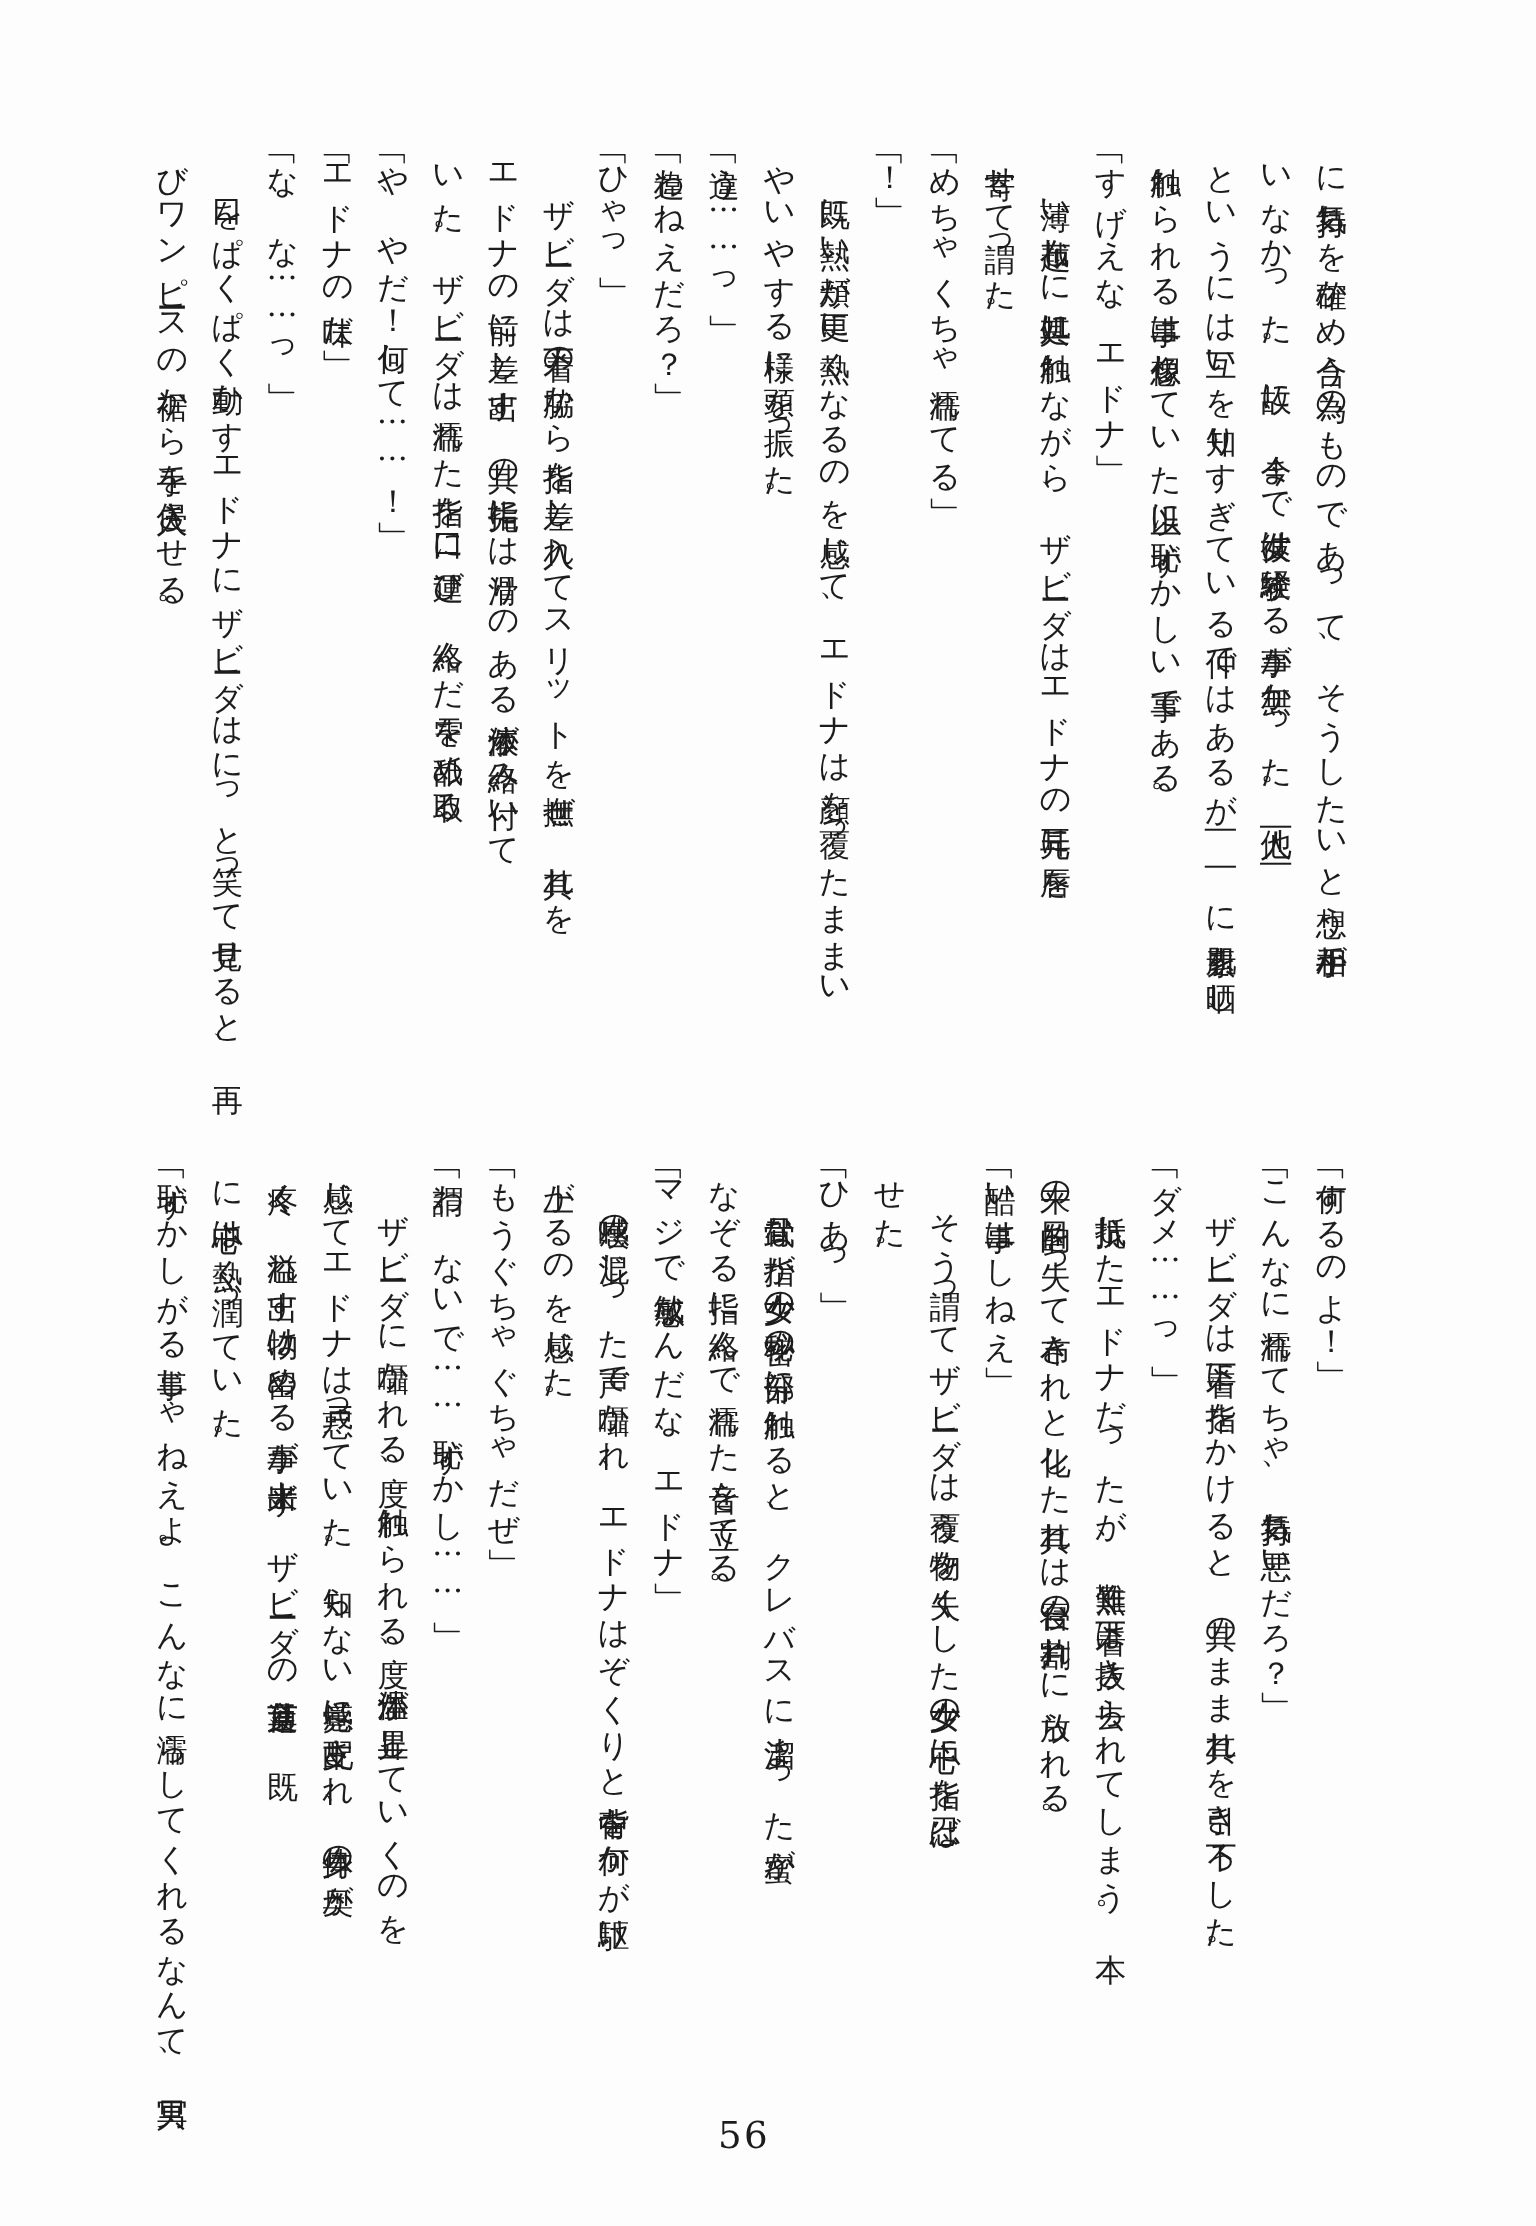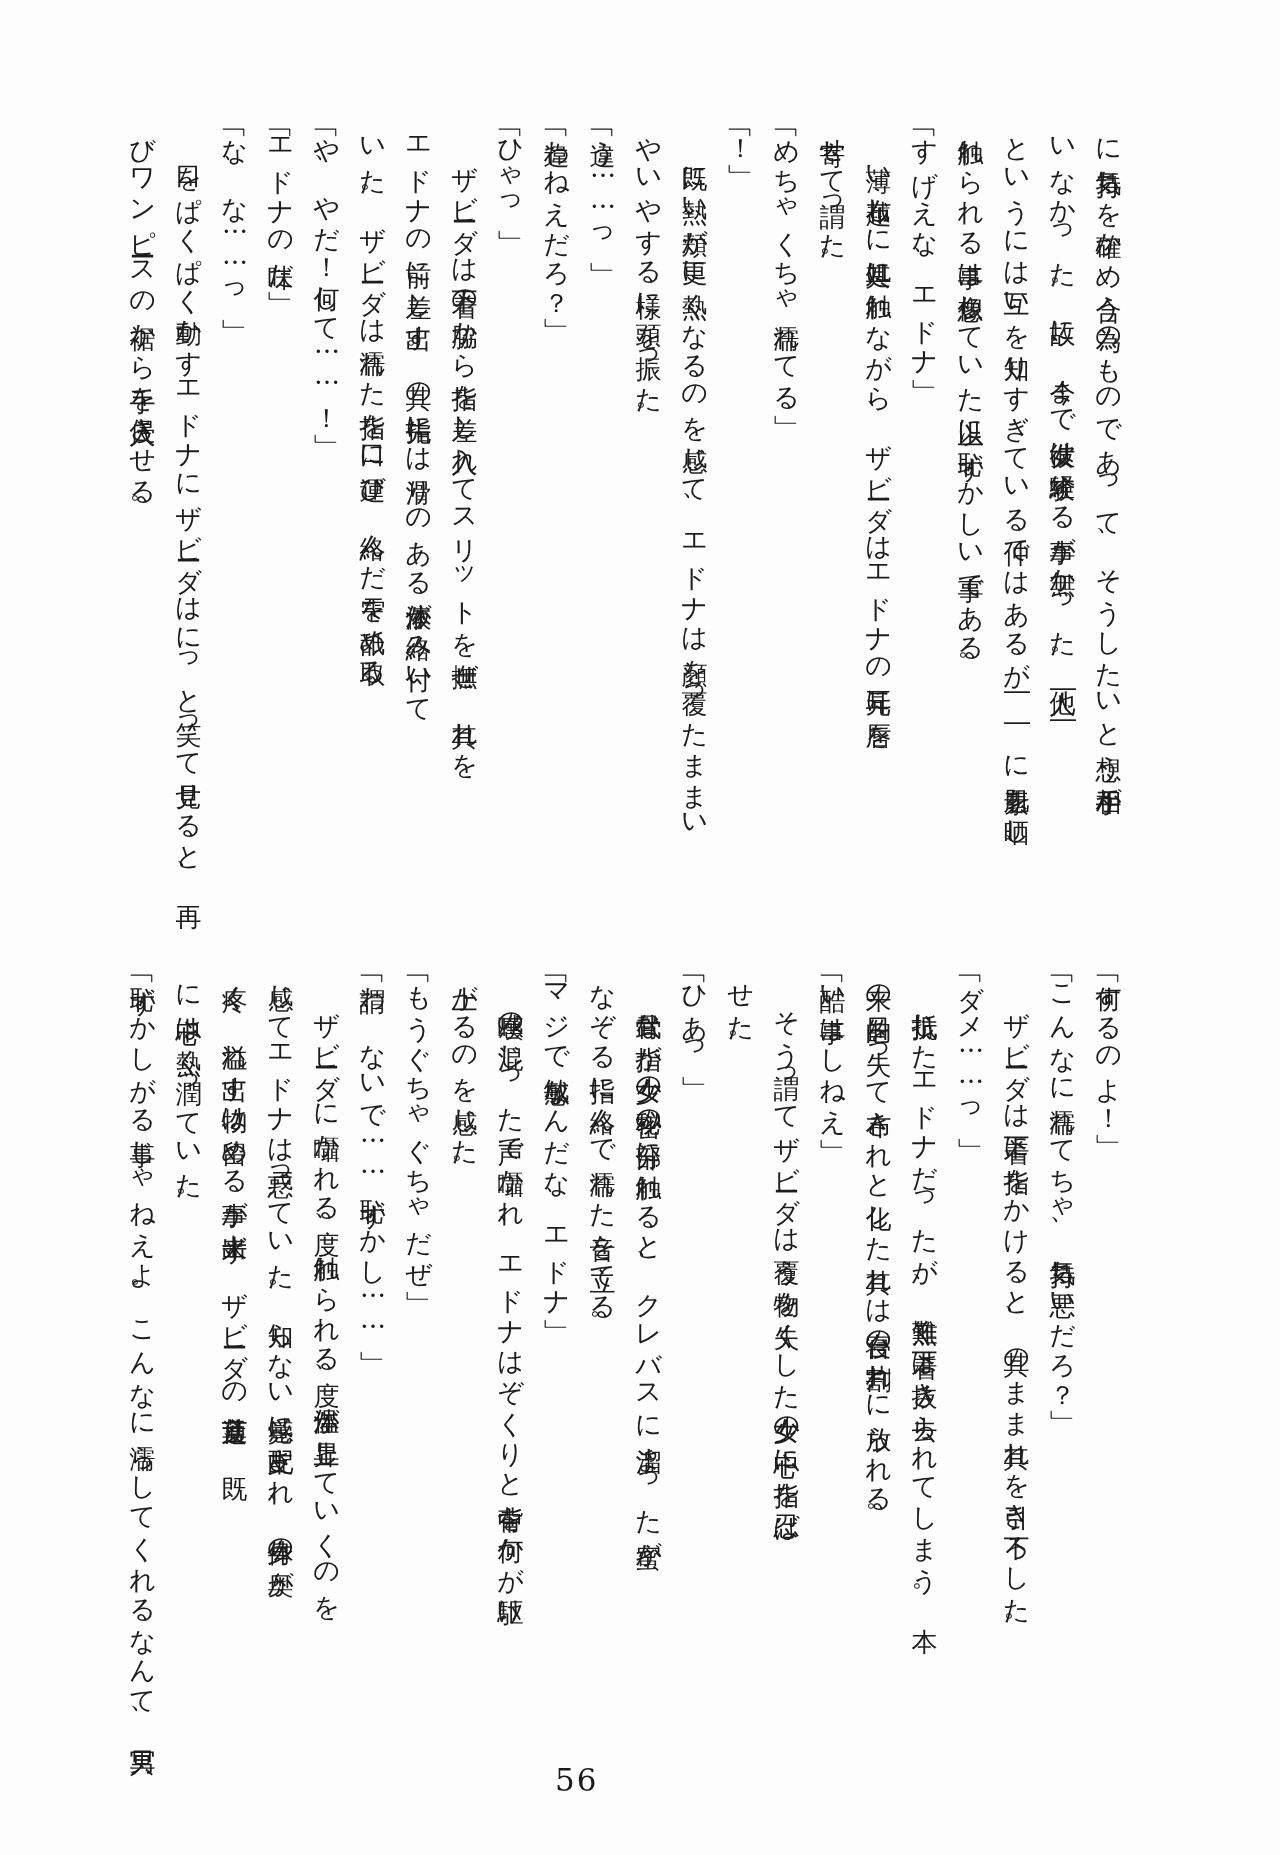--- a/index.html
+++ b/index.html
@@ -36,21 +36,21 @@
     height: 780px;
   }
   .vline {
     white-space: nowrap;
   }
   .page-number {
     position: absolute;
     top: 1762px;
     left: 555px;
     width: 130px;
-    text-align: left;
+    text-align: center;
     font-size: 31px;
     letter-spacing: 2px;
   }
 </style>
 </head>
 <body>
 
 <div class="page" style="background: rgb(253, 253, 253); color: rgb(28, 28, 28);">
 
   <section class="text-block top">

